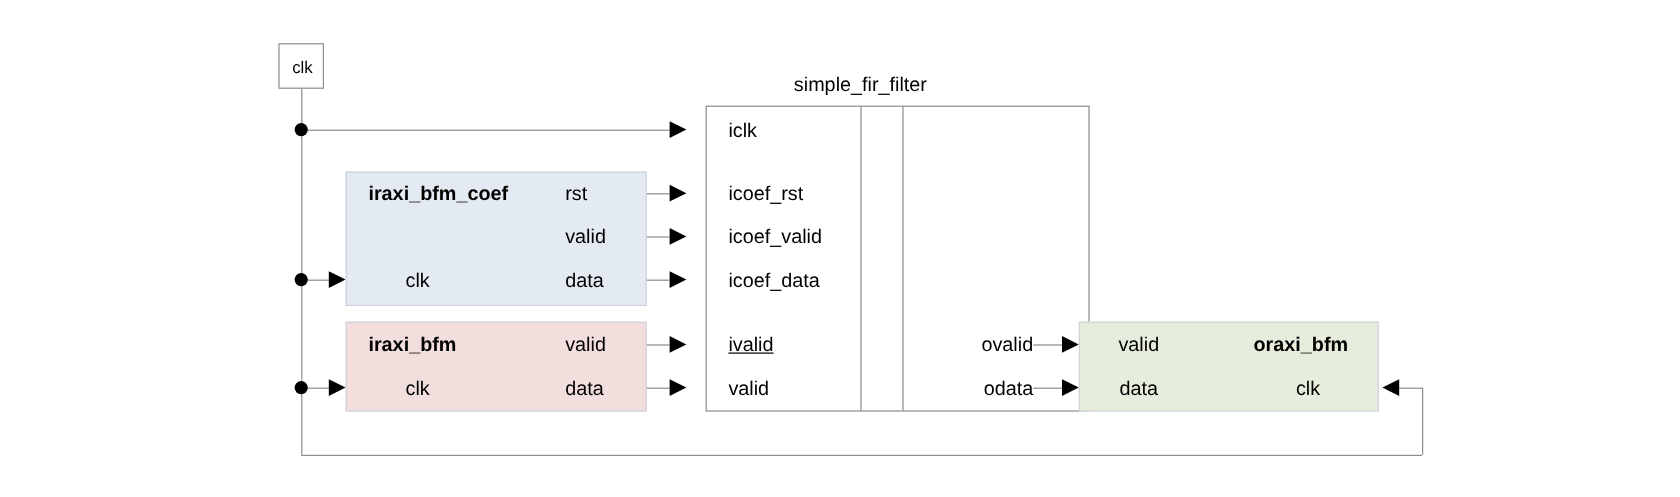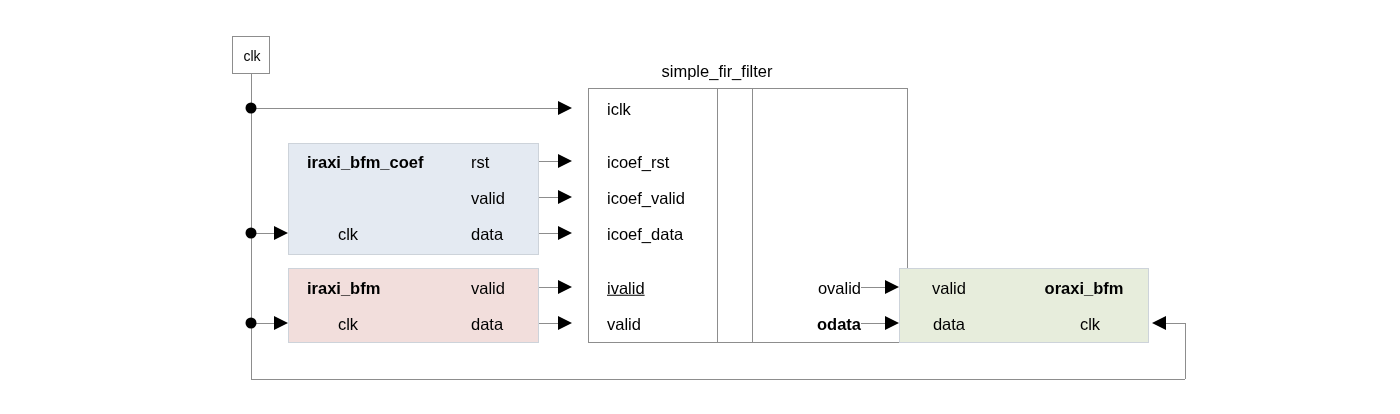--- a/index.html
+++ b/index.html
@@ -136,21 +136,21 @@
     <div class="fir-div" style="left:163px;"></div>
 
     <span class="lbl l" style="left:18px;top:20px;">iclk</span>
     <span class="lbl l" style="left:18px;top:73px;">icoef_rst</span>
     <span class="lbl l" style="left:18px;top:109px;">icoef_valid</span>
     <span class="lbl l" style="left:18px;top:145px;">icoef_data</span>
     <span class="lbl l" style="left:18px;top:199px;text-decoration:underline;">ivalid</span>
     <span class="lbl l" style="left:18px;top:235px;">valid</span>
 
     <span class="lbl r" style="left:272px;top:199px;">ovalid</span>
-    <span class="lbl r" style="left:272px;top:235px;font-weight:bold;">odata</span>
+    <span class="lbl r" style="left:272px;top:235px;">odata</span>
   </div>
 
   <div class="wire-h" style="left:861px;top:287px;width:24px;"></div>
   <div class="arrow-r" style="left:885px;top:287px;"></div>
 
   <div class="wire-h" style="left:861px;top:323px;width:24px;"></div>
   <div class="arrow-r" style="left:885px;top:323px;"></div>
 
   <div id="out-bfm" class="box box-fill">
     <span class="lbl c" style="left:49px;top:19px;">valid</span>

